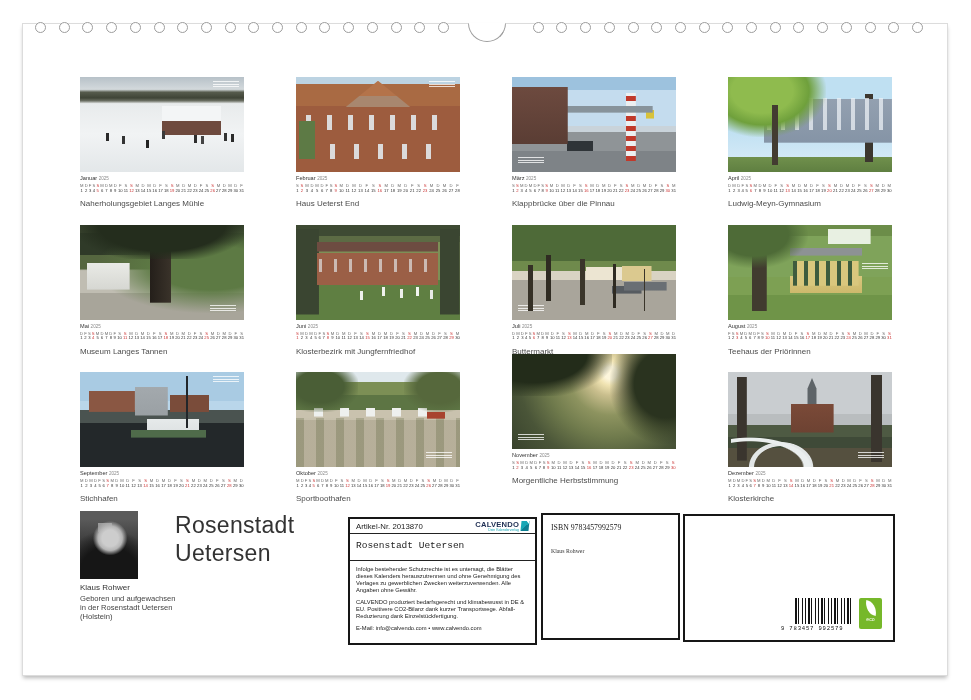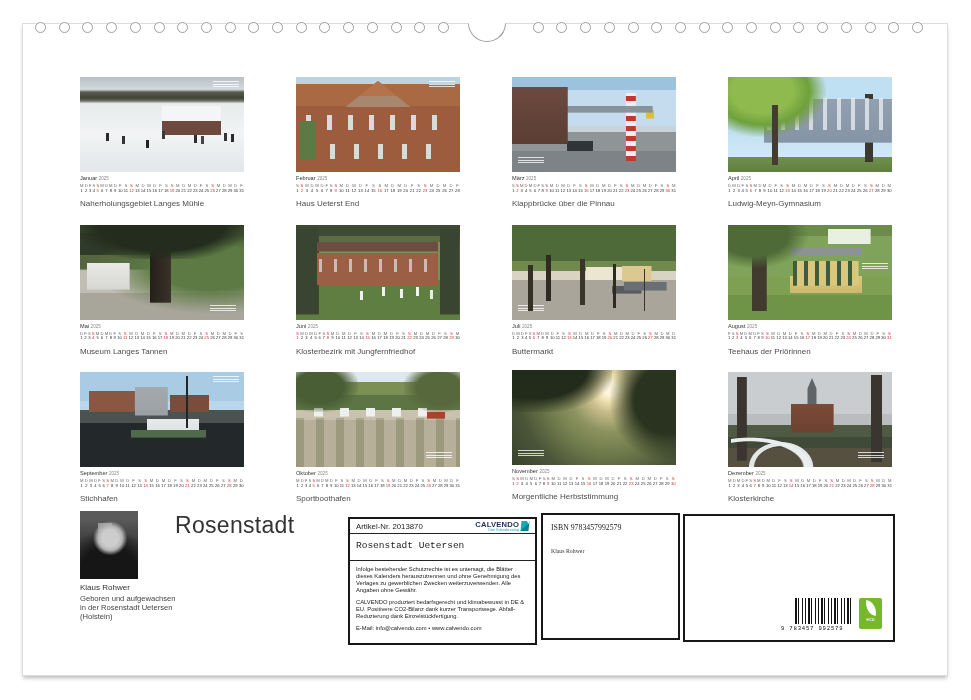--- a/index.html
+++ b/index.html
@@ -1570,21 +1570,21 @@
             <i>D</i>
             <b>30</b>
           </span>
           <span class="dcol">
             <i>F</i>
             <b>31</b>
           </span>
         </div>
     <div class="mcap">Sportboothafen</div>
   </div>
-      <div class="card" style="left: 512px; top: 370px; position: absolute;">
+      <div class="card" style="left: 512px; top: 354px; position: absolute;">
     <div class="photo ph-november">
       <div class="ovl"></div>
     </div>
     <div class="mlabel">
       <span class="mname">November</span>
       <span class="myear">2025</span>
     </div>
     <div class="mini-cal">
           <span class="dcol">
             <i>S</i>
@@ -1850,20 +1850,21 @@
   <div class="portrait"></div>
   <div class="author-name">Klaus Rohwer</div>
   <div class="author-bio">
     <div>Geboren und aufgewachsen</div>
     <div>in der Rosenstadt Uetersen</div>
     <div>(Holstein)</div>
   </div>
 
   <div class="big-title">
     <div>Rosenstadt</div>
+    <div>Uetersen</div>
   </div>
 
   <div class="info-box">
     <div class="ib-row1">
       <span class="ib-article">Artikel-Nr. 2013870</span>
       <span class="logo">
         <span class="logo-txt">
           <span class="logo-name">CALVENDO</span>
           <span class="logo-tag">Dein Kalenderverlag</span>
         </span>

